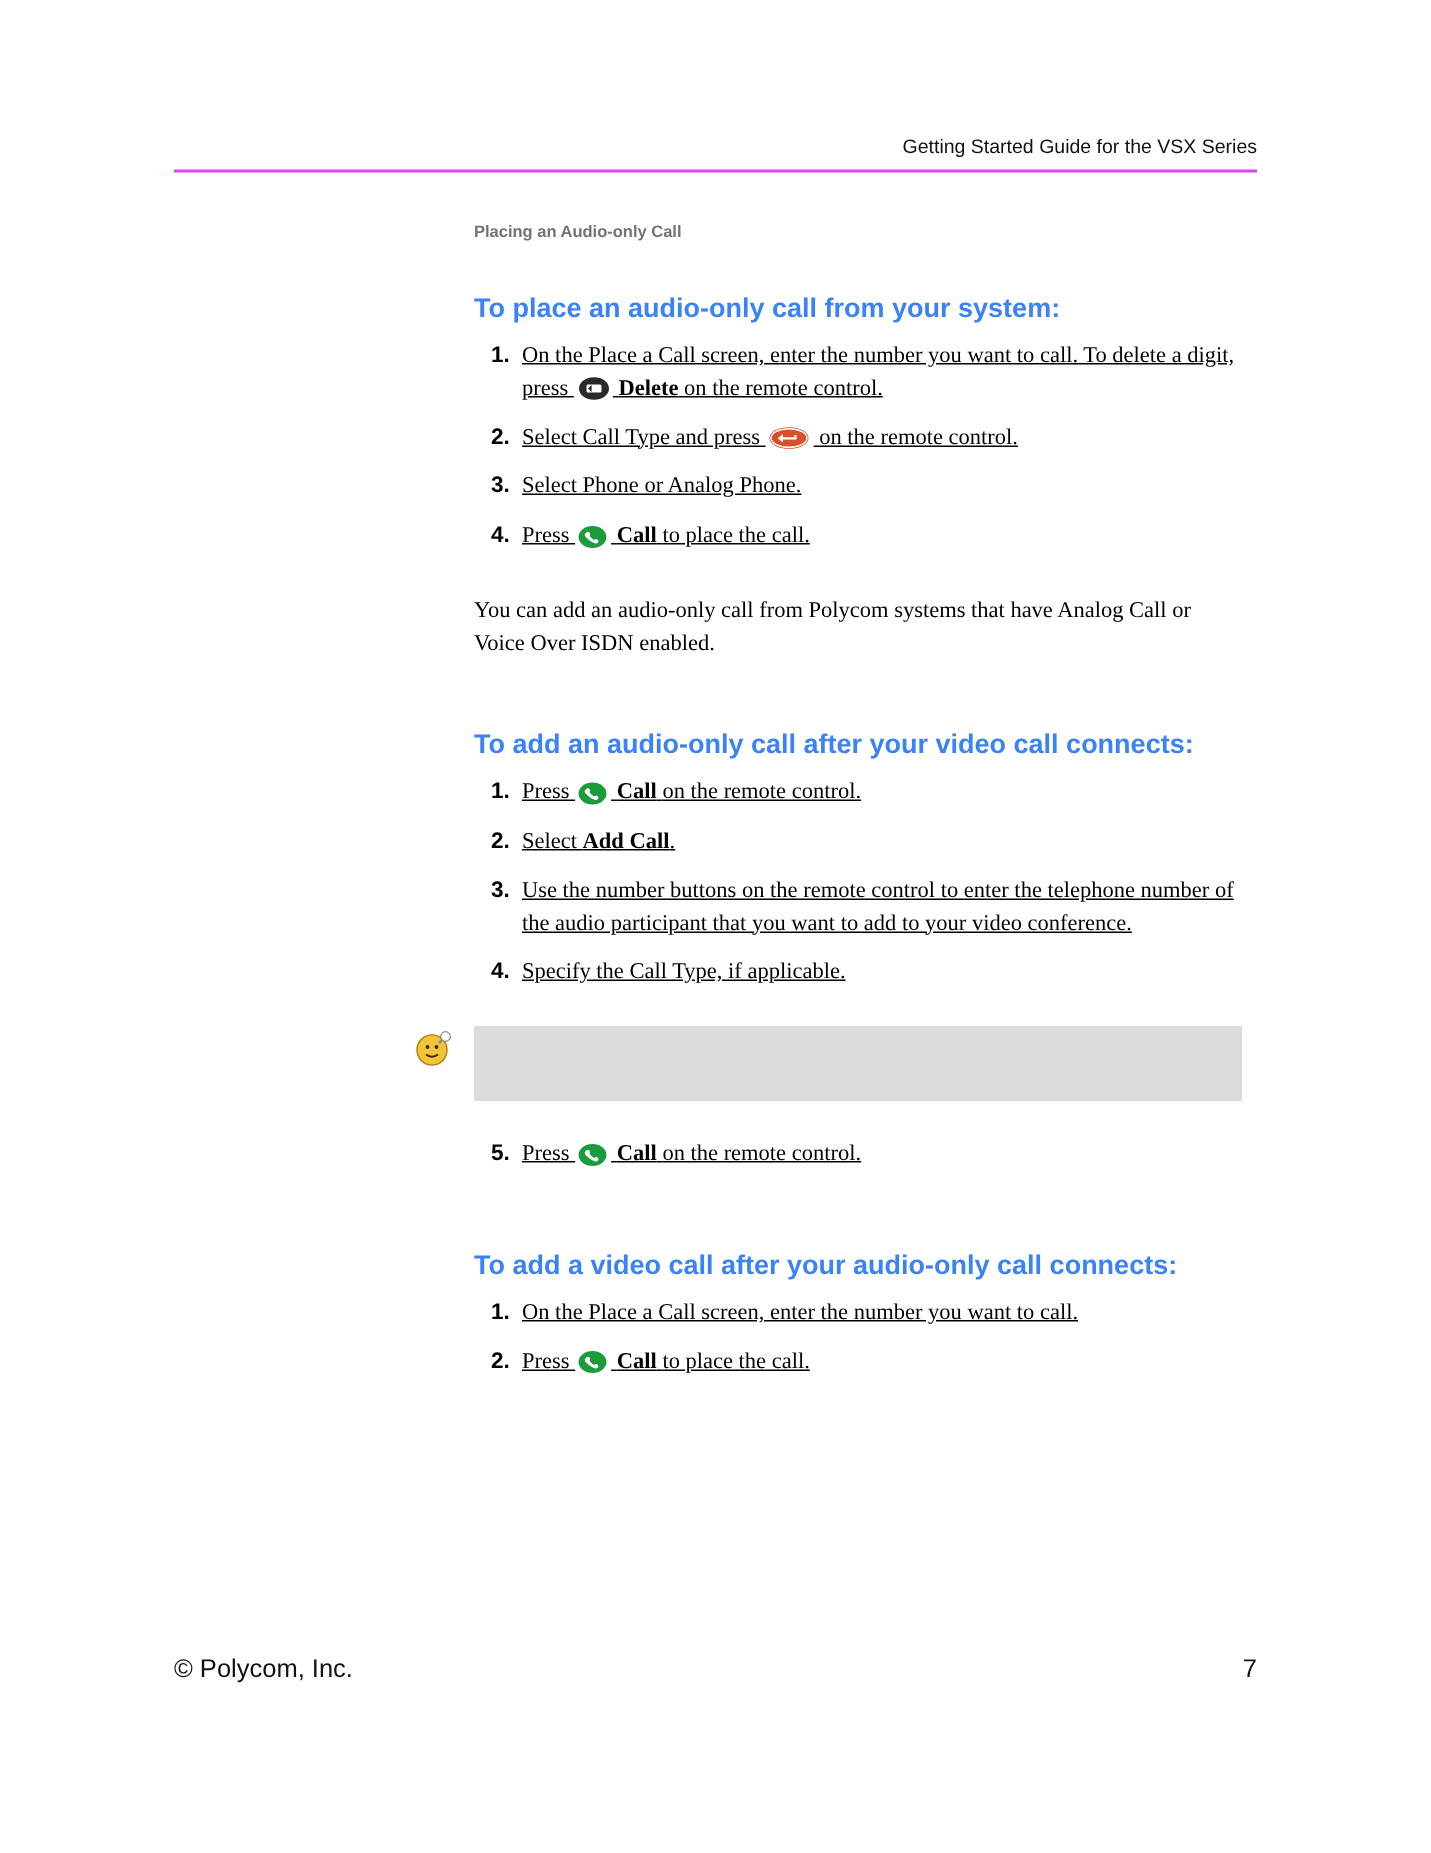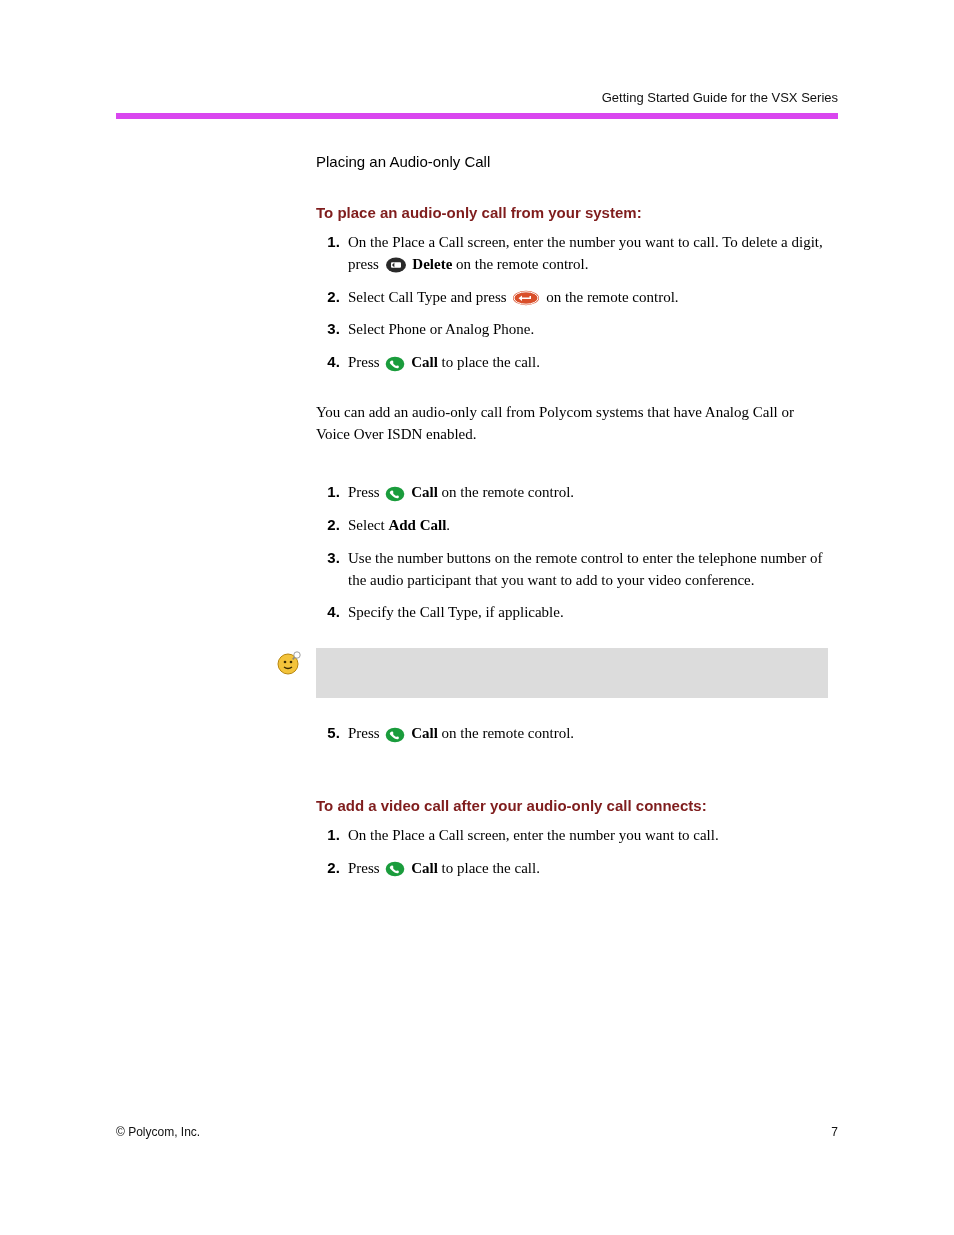--- a/index.html
+++ b/index.html
@@ -17,48 +17,49 @@
   .page {
     padding: 90px 116px 0 116px;
     box-sizing: border-box;
   }
   .header-line {
     text-align: right;
     font-family: "Arial Narrow", Arial, sans-serif;
     font-size: 13px;
     color: #111;
     padding-bottom: 8px;
-    border-bottom: 6px solid #d946ef;
+    border-bottom: 2px solid #d946ef;
     margin-bottom: 34px;
   }
   .content {
     margin-left: 200px;
     margin-right: 10px;
   }
   h3.blue {
     font-family: "Arial Narrow", Arial, sans-serif;
-    font-weight: 400;
-    font-size: 15px;
-    color: #000000;
+    font-weight: 700;
+    font-size: 11px;
+    color: #737373;
     margin: 0 0 10px 0;
   }
   p.body {
     margin: 0 0 22px 0;
     line-height: 1.45;
   }
   h4.bold {
     font-family: "Arial Narrow", Arial, sans-serif;
     font-weight: 700;
-    font-size: 15px;
-    color: #7f1d1d;
+    font-size: 18px;
+    color: #3b82f6;
     margin: 10px 0 10px 0;
   }
   ol {
     margin: 0 4px 14px 0;
     padding-left: 28px;
+    text-decoration: underline;
   }
   ol > li {
     margin-bottom: 10px;
     line-height: 1.45;
     padding-left: 4px;
   }
   ol > li::marker {
     font-family: "Arial Narrow", Arial, sans-serif;
     font-weight: 700;
   }
@@ -82,27 +83,27 @@
     justify-content: center;
     padding-top: 2px;
   }
   .note-box {
     flex: 1;
     background: #dcdcdc;
     min-height: 50px;
   }
   .footer {
     position: absolute;
-    bottom: 96px;
+    bottom: 112px;
     left: 116px;
     right: 116px;
     display: flex;
     justify-content: space-between;
     font-family: "Arial Narrow", Arial, sans-serif;
-    font-size: 12px;
+    font-size: 17px;
     color: #111;
   }
   .bold-serif { font-weight: 700; }
   .gap { height: 14px; }
 </style>
 </head>
 <body>
 
 <div class="page">
   <div class="header-line">Getting Started Guide for the VSX Series</div>
@@ -147,20 +148,21 @@
         </span>
         <span class="bold-serif">Call</span>
         <span> to place the call.</span>
       </li>
     </ol>
 
     <div class="gap"></div>
 
     <p class="body">You can add an audio-only call from Polycom systems that have Analog Call or Voice Over ISDN enabled.</p>
     <div class="gap"></div>
+    <h4 class="bold">To add an audio-only call after your video call connects:</h4>
     <ol>
       <li>
         <span>Press </span>
         <span class="icon">
           <svg width="20" height="16" viewBox="0 0 20 16">
               <ellipse cx="10" cy="8" rx="9.3" ry="7.3" fill="#1a9c3c"></ellipse>
               <path d="M5.5 5.3 C7 3.8 8 5 8.3 5.6 C8.6 6.2 7.9 6.8 8.3 7.5 C8.7 8.2 10.2 9.6 11 9.8 C11.8 10 12.2 9.1 12.9 9.5 C13.6 9.9 14.6 10.7 13.4 11.9 C12.2 13.1 8.8 11.3 7 9.5 C5.2 7.7 4 6.8 5.5 5.3 Z" fill="#fff"></path>
             </svg>
         </span>
         <span class="bold-serif">Call</span>

